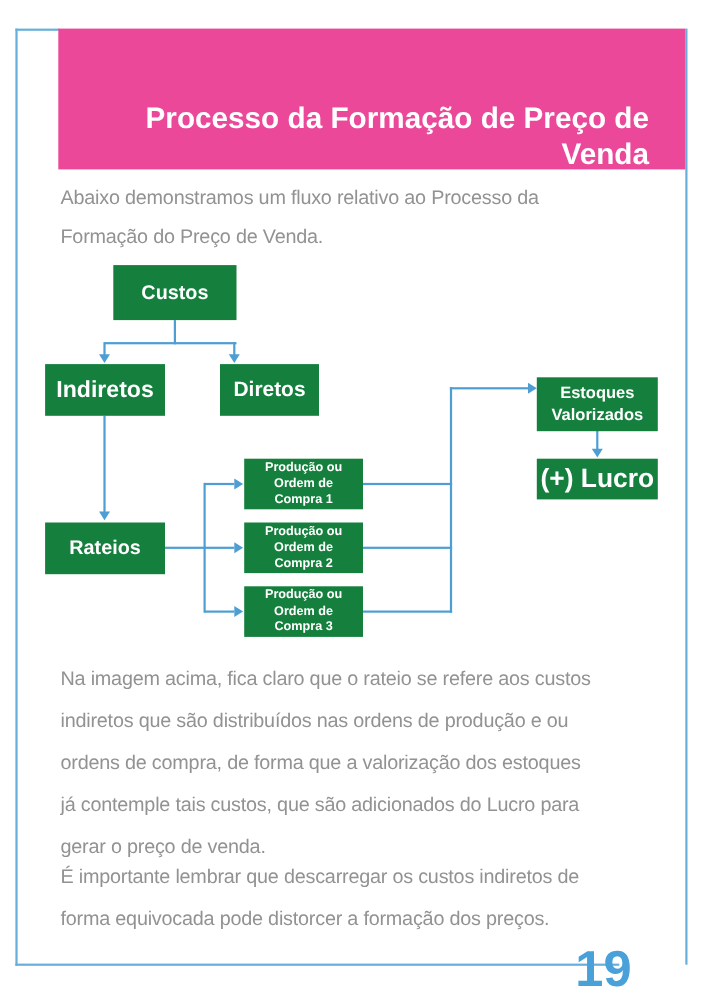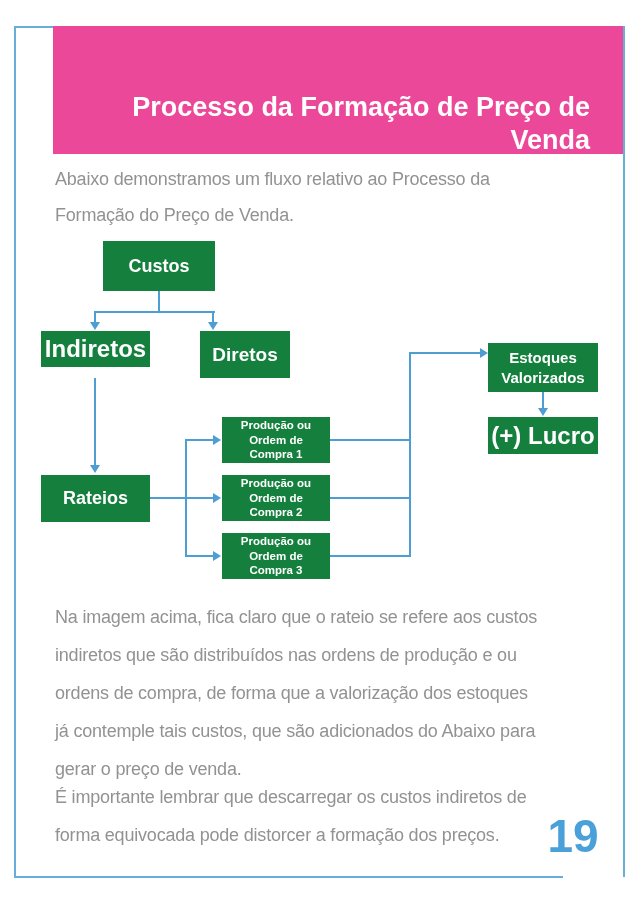--- a/index.html
+++ b/index.html
@@ -28,21 +28,21 @@
   #intro-paragraph { top:161px; line-height:36px; }
   #body-paragraph-1 { top:598px; line-height:38px; }
   #body-paragraph-2 { top:778px; line-height:38px; }
   
   .node {
     position:absolute; background:#15803d; color:#ffffff;
     font-weight:bold; text-align:center; white-space:pre;
     display:flex; align-items:center; justify-content:center;
   }
   #node-custos    { left:103px; top:241px; width:112px; height:50px; font-size:18px; }
-  #node-indiretos { left:41px;  top:331px; width:109px; height:36px; font-size:24px; }
+  #node-indiretos { left:41px;  top:331px; width:109px; height:47px; font-size:21px; }
   #node-diretos   { left:168px; top:331px; width:90px;  height:47px; font-size:19px;margin-left:32px; }
   #node-estoques  { left:488px; top:331px; width:110px; height:49px; font-size:15px; line-height:20px;margin-top:12px; }
   #node-lucro     { left:488px; top:417px; width:110px; height:37px; font-size:24px; }
   #node-preco     { left:487px; top:462px; width:111px; height:36px; font-size:13.5px; }
   #node-rateios   { left:41px;  top:475px; width:109px; height:47px; font-size:18px; }
   #node-producao1 { left:222px; top:417px; width:108px; height:46px; font-size:11.5px; line-height:14.5px; }
   #node-producao2 { left:222px; top:475px; width:108px; height:46px; font-size:11.5px; line-height:14.5px; }
   #node-producao3 { left:222px; top:533px; width:108px; height:46px; font-size:11.5px; line-height:14.5px; }
   .line { position:absolute; background:#4e9ed3; }
   .arrow-down {
@@ -50,22 +50,22 @@
     border-left:5px solid transparent; border-right:5px solid transparent;
     border-top:8px solid #4e9ed3;
   }
   .arrow-right {
     position:absolute; width:0; height:0;
     border-top:5px solid transparent; border-bottom:5px solid transparent;
     border-left:8px solid #4e9ed3;
   }
   
   #page-number {
-    position:absolute; left:523px; top:812px; width:100px;
-    text-align:center; color:#4aa1d9; font-size:46px; font-weight:bold; line-height:48px;
+    position:absolute; left:523px; top:856px; width:100px;
+    text-align:left; color:#4aa1d9; font-size:46px; font-weight:bold; line-height:48px;
   }
 </style>
 </head>
 <body>
 
 <div id="page">
 
   <div class="frame" style="left:14px; top:26px; width:2px; height:852px;"></div>
   <div class="frame" style="left:14px; top:26px; width:40px; height:2px;"></div>
   <div class="frame" style="left:623px; top:26px; width:2px; height:851px;"></div>
@@ -121,20 +121,20 @@
   <div id="node-producao2" class="node">Produção ou
 Ordem de
 Compra 2</div>
   <div id="node-producao3" class="node">Produção ou
 Ordem de
 Compra 3</div>
 
   <div id="body-paragraph-1" class="para">Na imagem acima, fica claro que o rateio se refere aos custos
 indiretos que são distribuídos nas ordens de produção e ou
 ordens de compra, de forma que a valorização dos estoques
-já contemple tais custos, que são adicionados do Abaixo para
+já contemple tais custos, que são adicionados do Lucro para
 gerar o preço de venda.</div>
   <div id="body-paragraph-2" class="para">É importante lembrar que descarregar os custos indiretos de
 forma equivocada pode distorcer a formação dos preços.</div>
 
   <div id="page-number">19</div>
 
 </div>
 
 </body></html>

